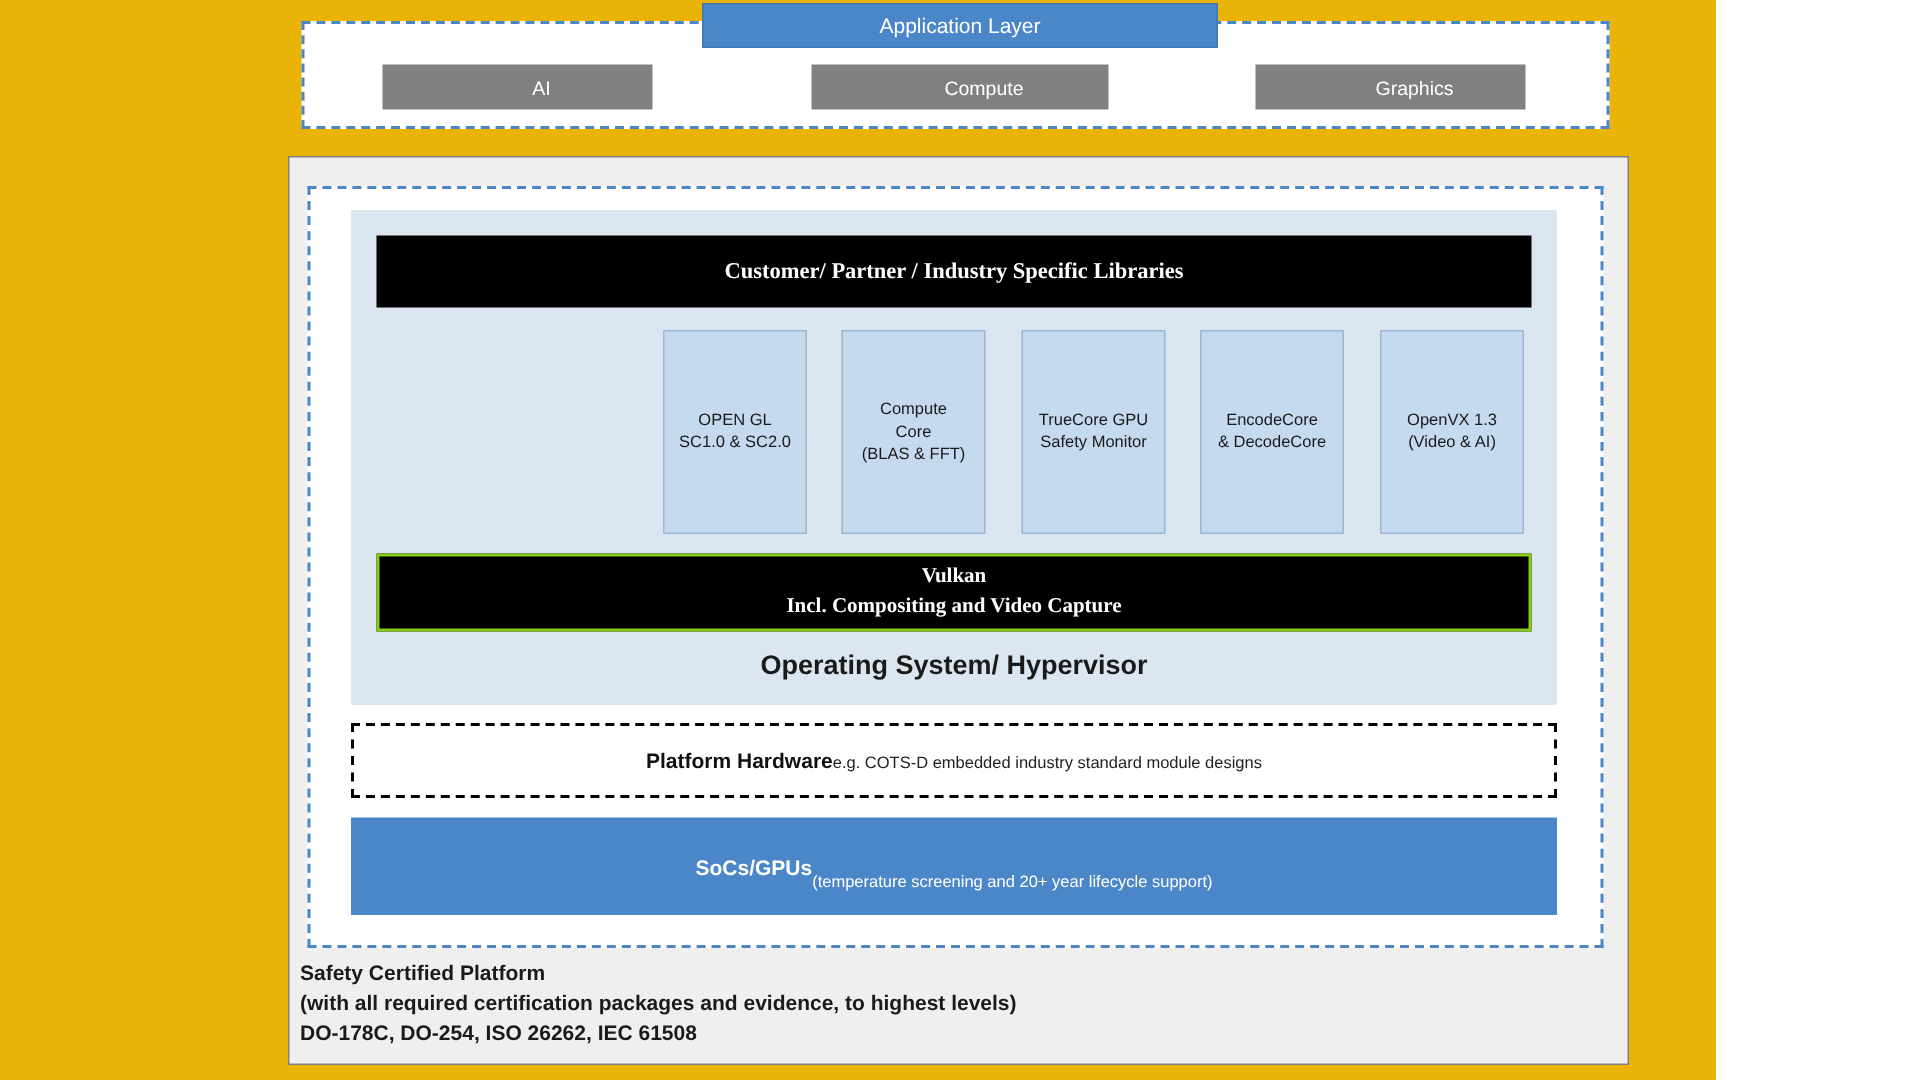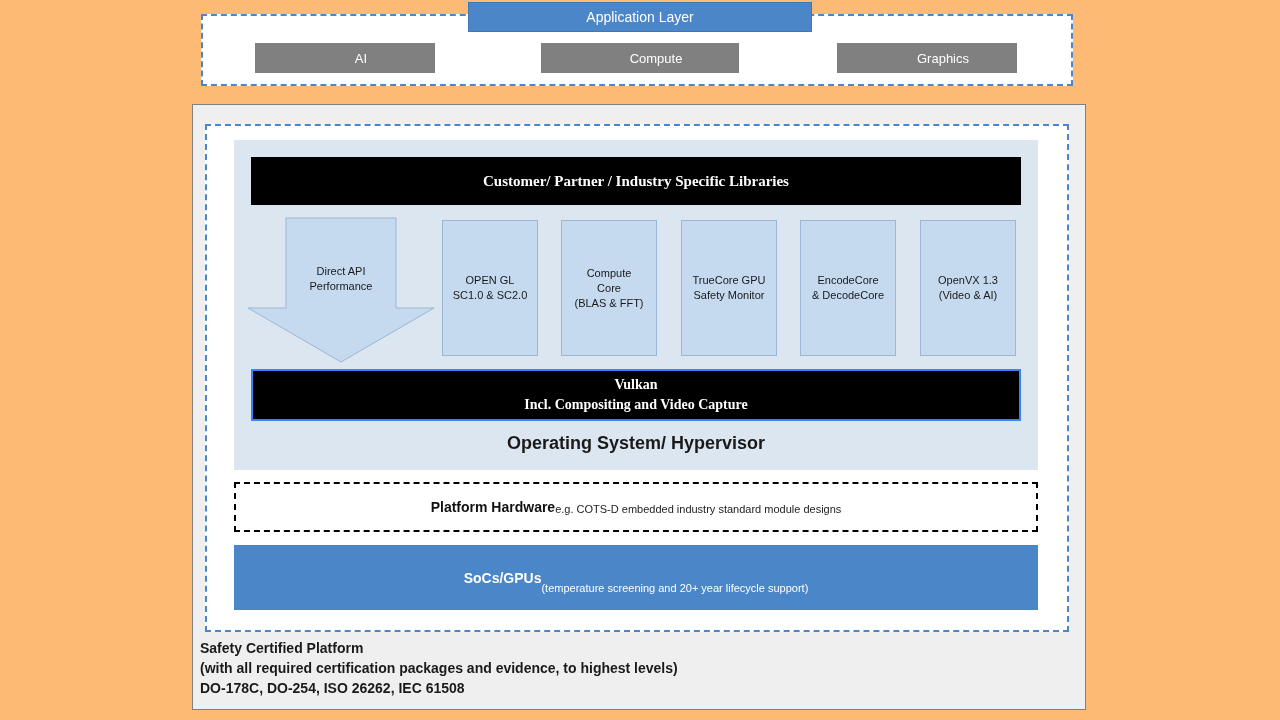--- a/index.html
+++ b/index.html
@@ -7,23 +7,23 @@
     padding: 0;
     background: #ffffff;
     width: 1280px;
     height: 720px;
     overflow: hidden;
     font-family: "Liberation Sans", sans-serif;
   }
 
   #stage {
     position: relative;
-    width: 1280px;
+    width: 1144px;
     height: 720px;
-    background: #fdba74;
+    background: #eab308;
   }
 
   
   .app-layer-box {
     position: absolute;
     left: 201px;
     top: 14px;
     width: 872px;
     height: 72px;
     border: 2px dashed #4a86c8;
@@ -128,21 +128,21 @@
     height: 48px;
     font-size: 15px;
     font-weight: bold;
   }
 
   .vulkan-bar {
     left: 251px;
     top: 369px;
     width: 770px;
     height: 52px;
-    border: 2px solid #3b82f6;
+    border: 2px solid #84cc16;
     font-size: 14px;
     font-weight: bold;
     line-height: 20px;
   }
 
   .os-text {
     position: absolute;
     left: 251px;
     top: 430px;
     width: 770px;
@@ -272,29 +272,20 @@
   <div class="outer-frame"></div>
   <div class="dashed-blue-frame"></div>
 
 
   <div class="sw-block"></div>
 
   <div class="black-bar libs-bar">
     <span>Customer/ Partner / Industry Specific Libraries</span>
   </div>
 
-  <div class="arrow-wrap">
-    <svg width="190" height="148" viewBox="0 0 190 148">
-      <polygon points="40,2 150,2 150,92 188,92 95,146 2,92 40,92" fill="#c5d9ef" stroke="#9bb7d4" stroke-width="1"></polygon>
-    </svg>
-    <div class="arrow-label">
-      <div>Direct API</div>
-      <div>Performance</div>
-    </div>
-  </div>
 
   <div class="module m1">
     <div>
       <div>OPEN GL</div>
       <div>SC1.0 &amp; SC2.0</div>
     </div>
   </div>
 
   <div class="module m2">
     <div>

